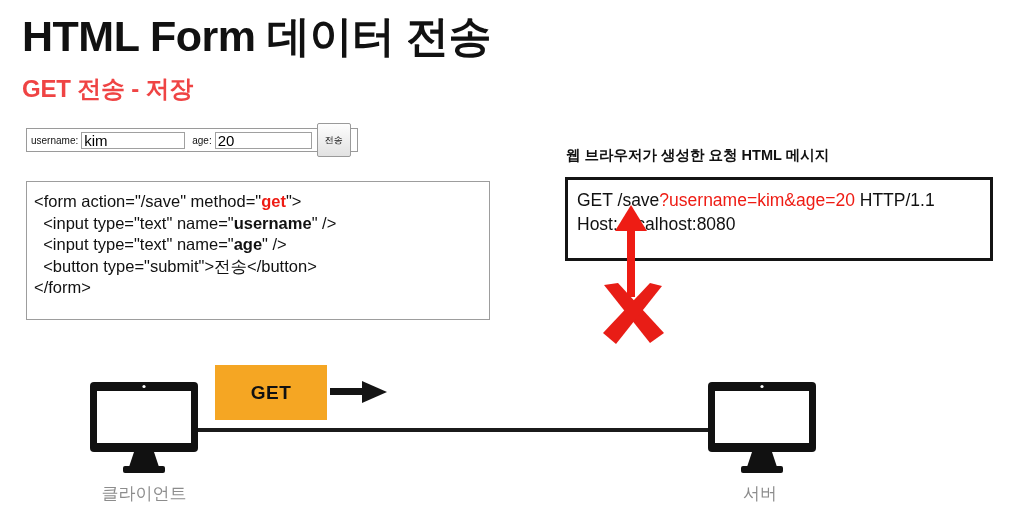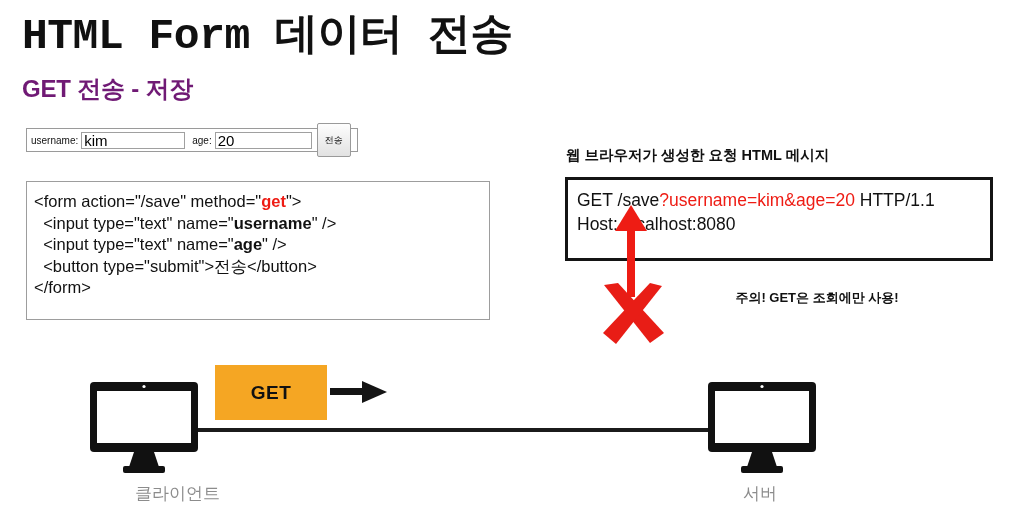--- a/index.html
+++ b/index.html
@@ -9,25 +9,25 @@
     font-family:"Liberation Sans","DejaVu Sans",sans-serif;
     position:relative;overflow:hidden;
     -webkit-font-smoothing:antialiased;
   }
   .abs{position:absolute;}
 
   
   #title{
     left:22px;top:14px;
     font-size:43px;font-weight:bold;color:#111111;
-    letter-spacing:-0.5px;line-height:1.05;white-space:nowrap;font-family:Liberation Mono, monospace;
+    letter-spacing:-0.5px;line-height:1.05;white-space:nowrap;
   }
   #subtitle{
     left:22px;top:73px;
-    font-size:24px;font-weight:bold;color:#701a75;
+    font-size:24px;font-weight:bold;color:#ef4444;
     letter-spacing:-0.2px;white-space:nowrap;
   }
 
   
   #form-widget{
     left:26px;top:128px;width:332px;height:24px;
     border:1px solid #9a9a9a;background:#ffffff;
     display:flex;align-items:center;padding:0 4px;box-sizing:border-box;
   }
   .f-label{font-size:10px;color:#111;margin-right:3px;white-space:nowrap;}
@@ -95,21 +95,21 @@
   #get-badge{
     left:215px;top:365px;width:112px;height:55px;
     background:#f5a623;display:flex;align-items:center;justify-content:center;
     font-size:19px;font-weight:bold;color:#111;letter-spacing:0.5px;
   }
   #black-arrow{left:330px;top:379px;width:58px;height:26px;}
 
   .node-label{
     font-size:17px;color:#8c8c8c;text-align:center;white-space:nowrap;
   }
-  #client-label{left:68px;top:482px;width:152px;text-align:right;}
+  #client-label{left:68px;top:482px;width:152px;}
   #server-label{left:684px;top:482px;width:152px;}
 </style>
 </head>
 <body>
 
 <div class="abs" id="title">HTML Form 데이터 전송</div>
 <div class="abs" id="subtitle">GET 전송 - 저장</div>
 
 <div class="abs" id="form-widget">
   <span class="f-label">username:</span>
@@ -137,21 +137,20 @@
   <rect x="13" y="18" width="8" height="74" fill="#ee1c14"></rect>
   <polygon points="17,0 33,26 1,26" fill="#ee1c14"></polygon>
 </svg>
 
 <svg class="abs" id="x-mark" viewBox="0 0 70 62">
   <path d="M6 2 L20 0 L66 50 L52 60 Z" fill="#e81d16"></path>
   <path d="M64 3 L52 0 L5 50 L18 61 Z" fill="#e81d16"></path>
 </svg>
 
 <div class="abs" id="warning">
-  <div>주의! GET은 조회에만 사용!</div>
 </div>
 
 <div class="abs" id="wire"></div>
 
 <svg class="abs" id="client-monitor" width="108" height="92" viewBox="0 0 108 92">
   <rect x="0" y="0" width="108" height="70" rx="4" fill="#111111"></rect>
   <rect x="7" y="9" width="94" height="52" fill="#ffffff"></rect>
   <circle cx="54" cy="4.5" r="1.6" fill="#ffffff"></circle>
   <polygon points="44,70 64,70 69,85 39,85" fill="#111111"></polygon>
   <rect x="33" y="84" width="42" height="7" rx="2" fill="#111111"></rect>

